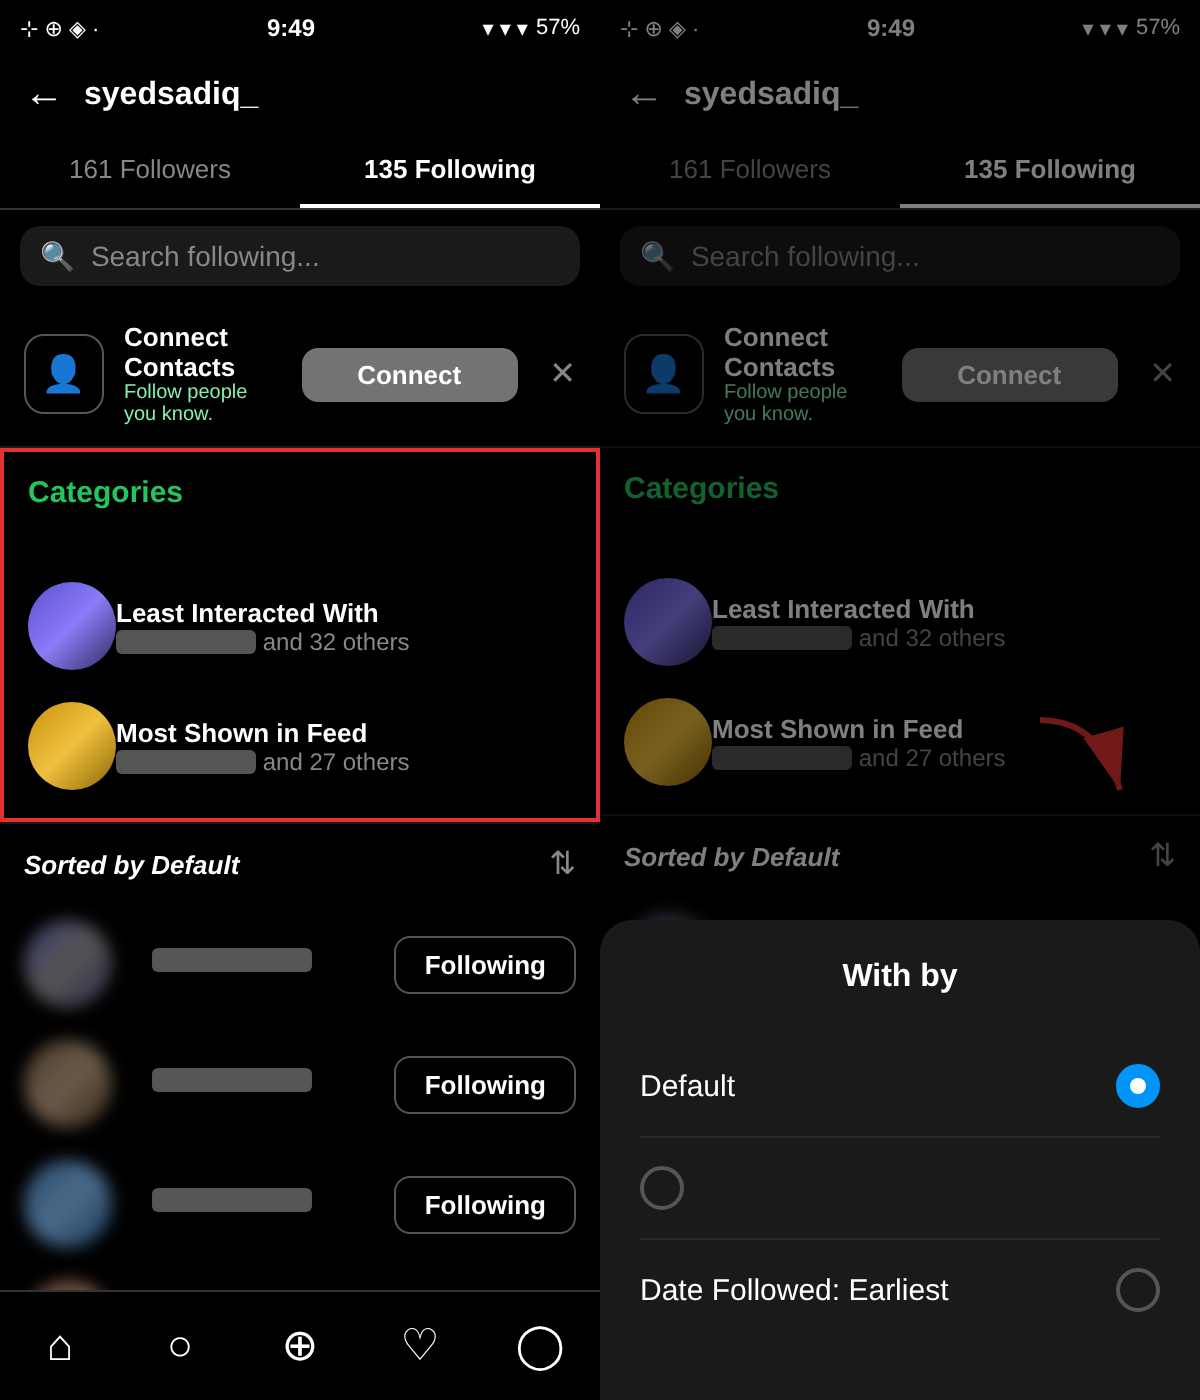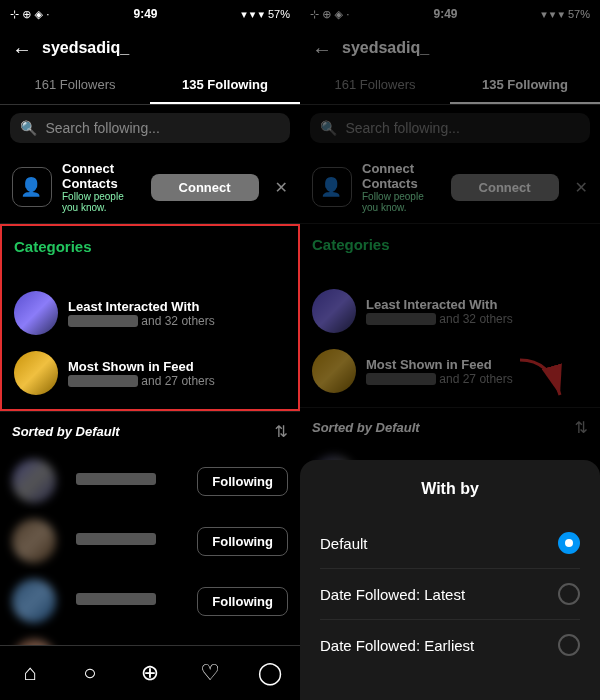--- a/index.html
+++ b/index.html
@@ -128,21 +128,20 @@
     .categories {
       padding: 12px 12px 6px;
       border: 2px solid #e33030;
       margin: 0;
     }
     .categories-title { color: #22c55e; font-size: 15px; font-weight: 700; margin-bottom: 28px; }
 
     .category-item {
       display: flex;
       align-items: center;
-      gap: 10px;
       padding: 8px 0;
     }
     .category-avatar {
       width: 44px;
       height: 44px;
       border-radius: 50%;
       flex-shrink: 0;
       position: relative;
       overflow: hidden;
     }
@@ -537,21 +536,20 @@
 
   <div class="sort-modal">
     <div class="sort-modal-title">With by</div>
     <div class="sort-option">
       <span class="sort-option-label">Default</span>
       <div class="radio-circle selected">
         <div class="radio-inner"></div>
       </div>
     </div>
     <div class="sort-option">
-      <span class="sort-option-label">Date Followed: Latest</span>
       <div class="radio-circle"></div>
     </div>
     <div class="sort-option">
       <span class="sort-option-label">Date Followed: Earliest</span>
       <div class="radio-circle"></div>
     </div>
   </div>
 
 </div>
 

